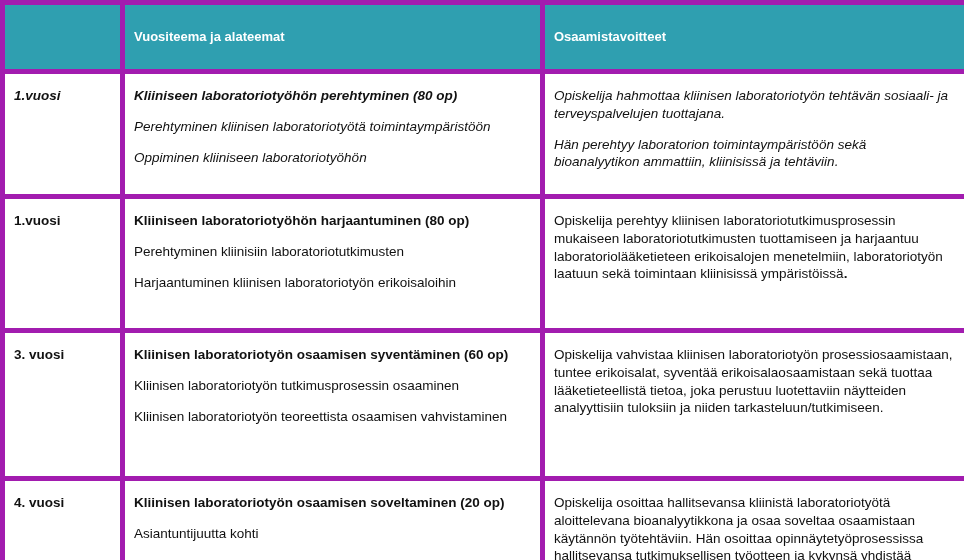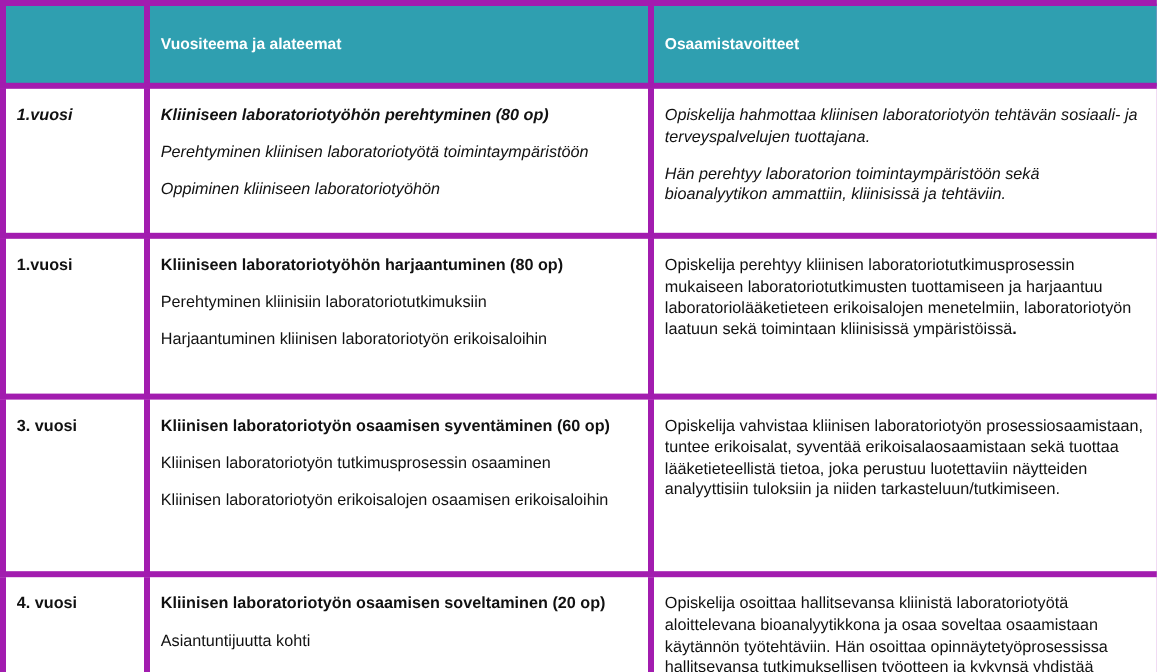--- a/index.html
+++ b/index.html
@@ -81,35 +81,35 @@
         <p>Opiskelija hahmottaa kliinisen laboratoriotyön tehtävän sosiaali- ja terveyspalvelujen tuottajana.</p>
         <p>Hän perehtyy laboratorion toimintaympäristöön sekä bioanalyytikon ammattiin, kliinisissä ja tehtäviin.</p>
       </td>
     </tr>
     <tr class="row-2">
       <td>
         <p class="year-label">1.vuosi</p>
       </td>
       <td>
         <p class="theme-title">Kliiniseen laboratoriotyöhön harjaantuminen (80 op)</p>
-        <p>Perehtyminen kliinisiin laboratoriotutkimuksiin</p>
+        <p>Perehtyminen kliinisiin laboratoriotutkimusten</p>
         <p>Harjaantuminen kliinisen laboratoriotyön erikoisaloihin</p>
       </td>
       <td>
         <p><span>Opiskelija perehtyy kliinisen laboratoriotutkimusprosessin mukaiseen laboratoriotutkimusten tuottamiseen ja harjaantuu laboratoriolääketieteen erikoisalojen menetelmiin, laboratoriotyön laatuun sekä toimintaan kliinisissä ympäristöissä</span><span class="bold-suffix">.</span></p>
       </td>
     </tr>
     <tr class="row-3">
       <td>
         <p class="year-label">3. vuosi</p>
       </td>
       <td>
         <p class="theme-title">Kliinisen laboratoriotyön osaamisen syventäminen (60 op)</p>
         <p>Kliinisen laboratoriotyön tutkimusprosessin osaaminen</p>
-        <p>Kliinisen laboratoriotyön erikoisalojen osaamisen erikoisaloihin</p>
+        <p>Kliinisen laboratoriotyön teoreettista osaamisen vahvistaminen</p>
       </td>
       <td>
         <p>Opiskelija vahvistaa kliinisen laboratoriotyön prosessiosaamistaan, tuntee erikoisalat, syventää erikoisalaosaamistaan sekä tuottaa lääketieteellistä tietoa, joka perustuu luotettaviin näytteiden analyyttisiin tuloksiin ja niiden tarkasteluun/tutkimiseen.</p>
       </td>
     </tr>
     <tr class="row-4">
       <td>
         <p class="year-label">4. vuosi</p>
       </td>
       <td>

